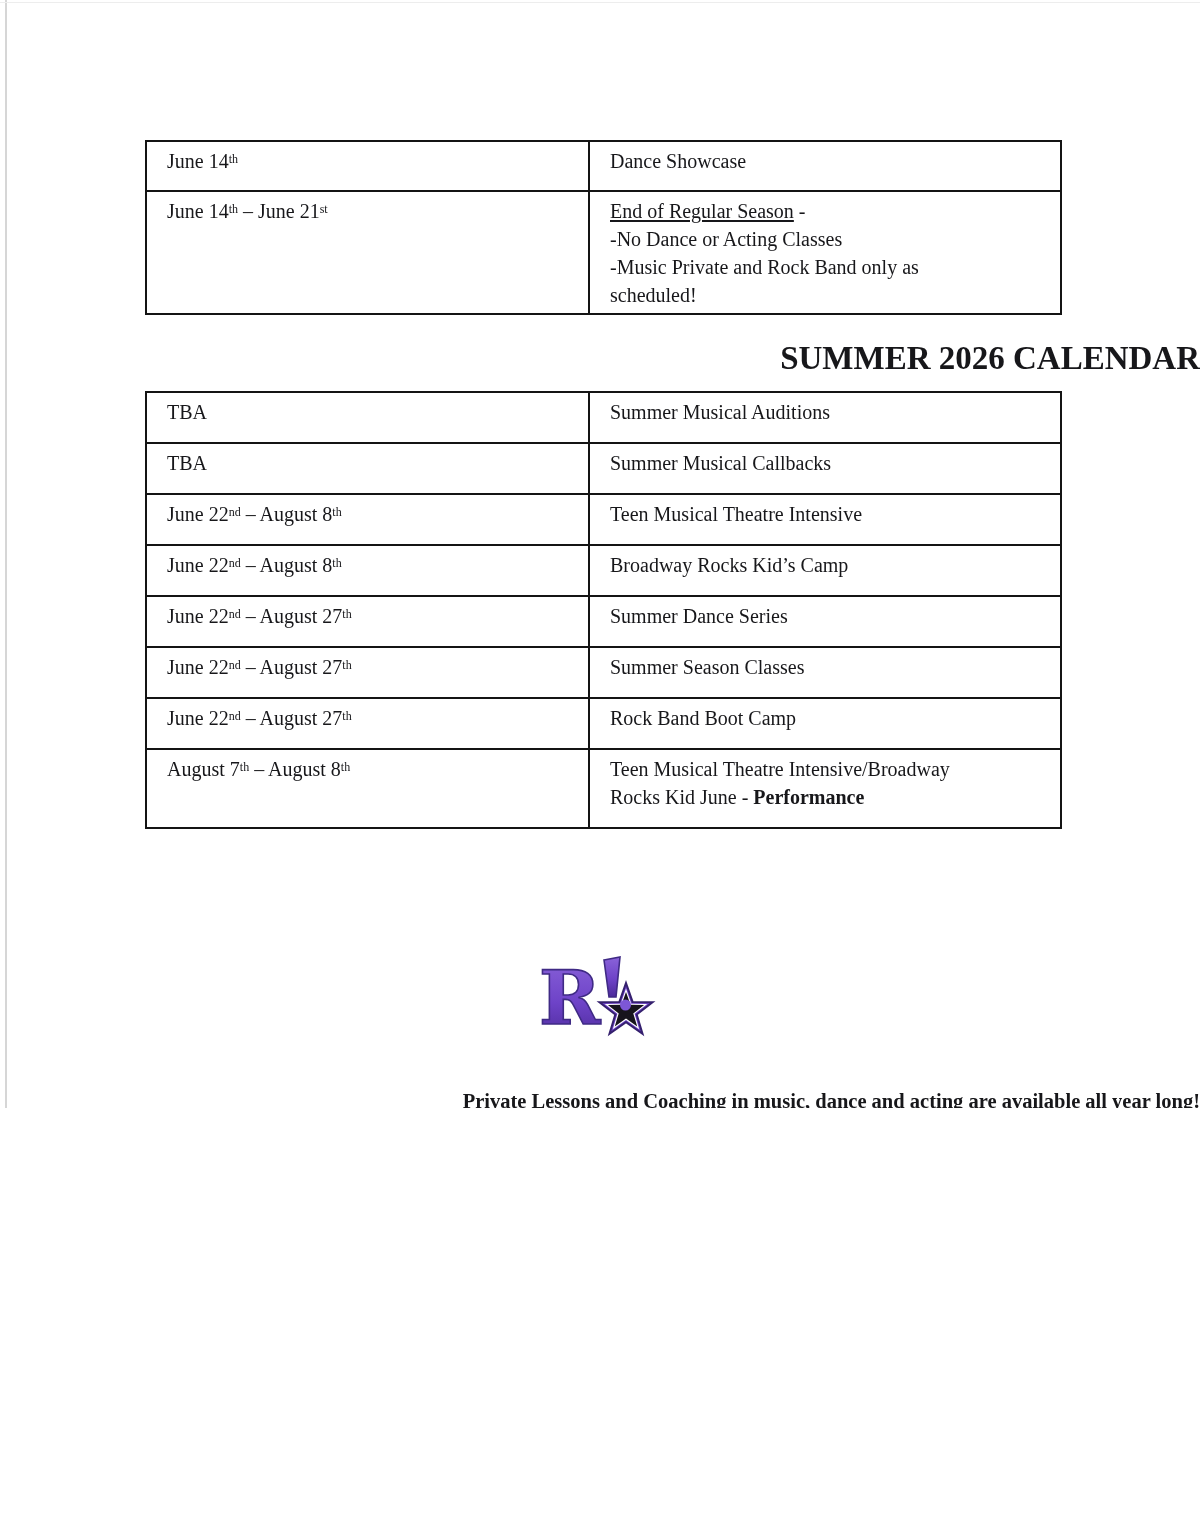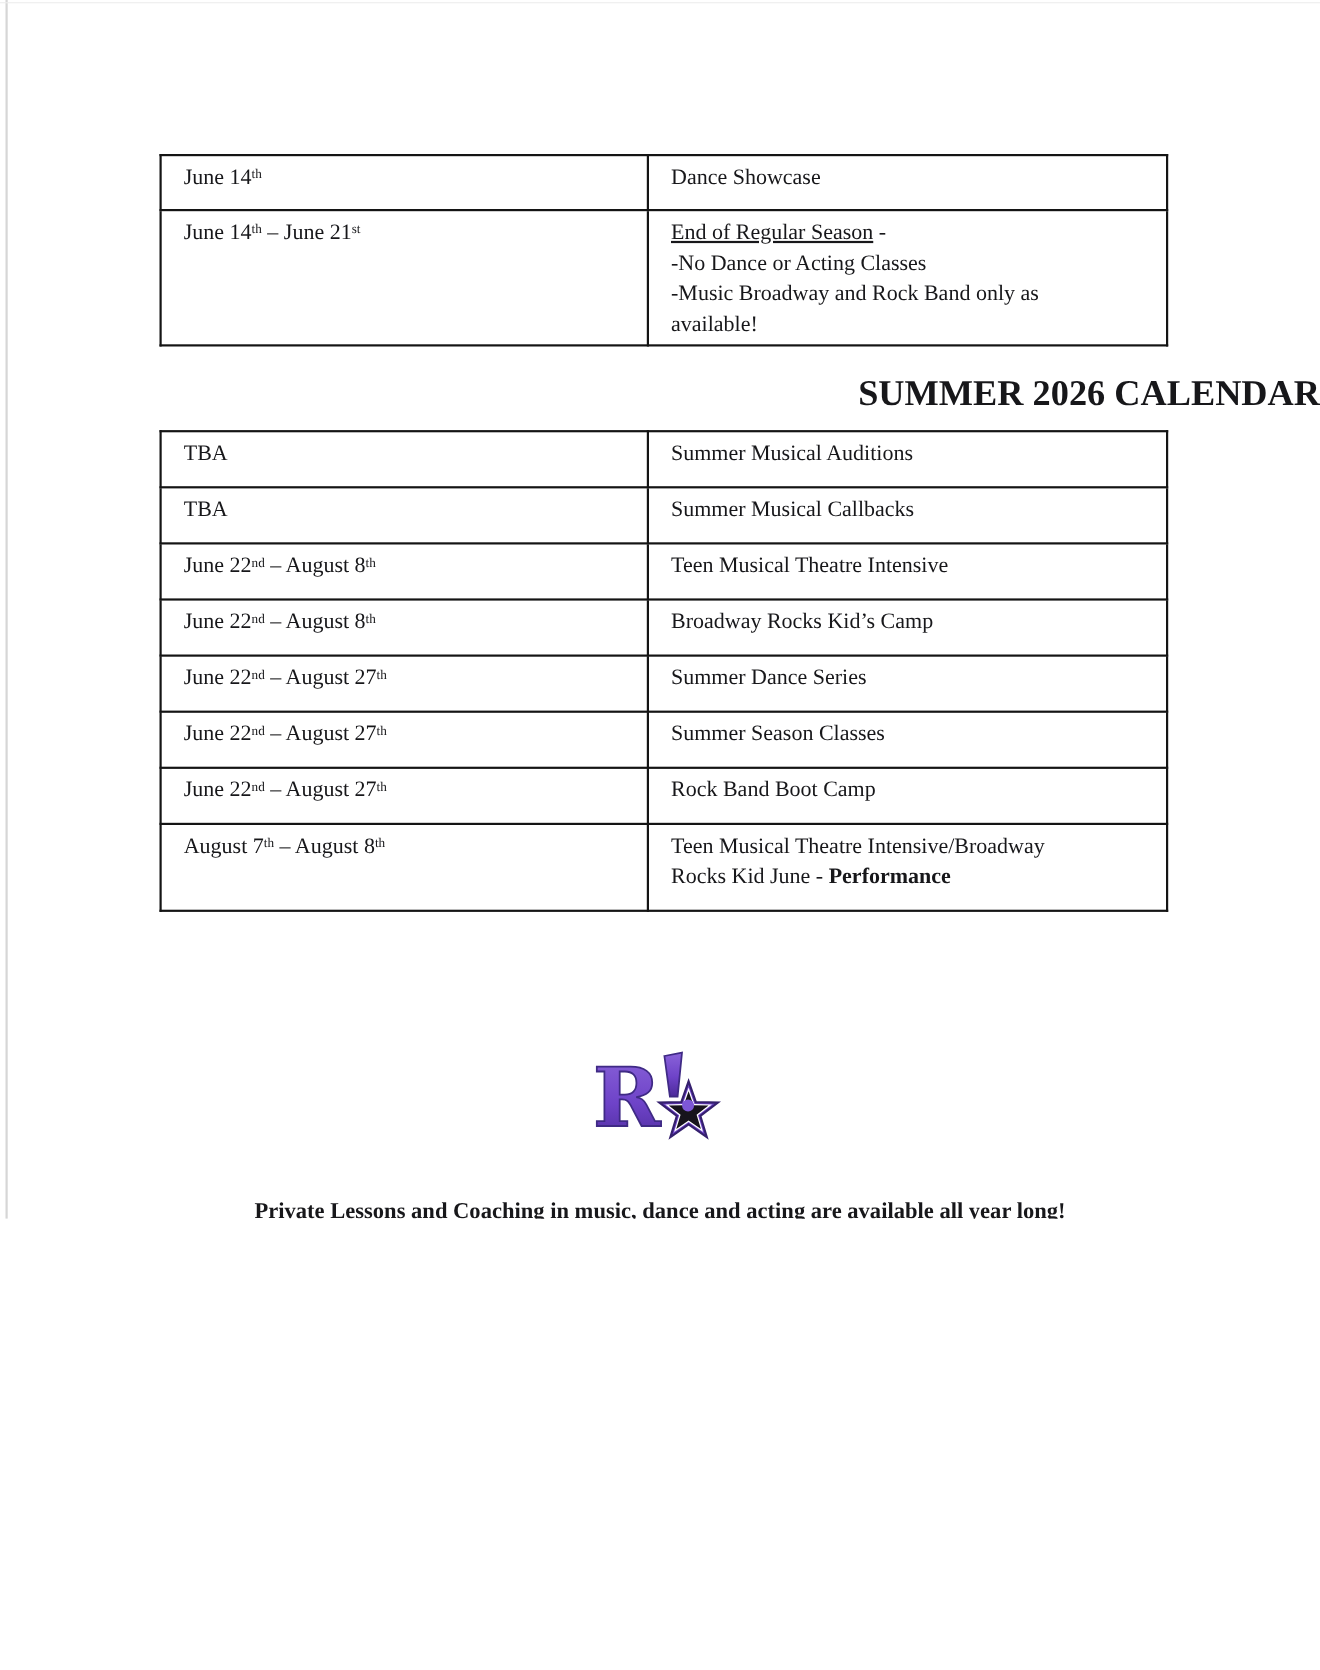--- a/index.html
+++ b/index.html
@@ -50,21 +50,21 @@
     position: absolute;
     top: 951px; left: 50%;
     transform: translateX(-50%);
     width: 124px; height: 92px;
   }
 
   .footer-note {
     position: absolute;
     top: 1086px; left: 0;
     width: 100%;
-    text-align: center;
+    text-align: right;
     font-size: 20.5px;
     font-weight: bold;
     line-height: 30px;
   }
 </style>
 </head>
 <body>
 
 <div class="page">
 
@@ -85,22 +85,22 @@
           <span>Dance Showcase</span>
         </td>
       </tr>
       <tr style="height:117px;">
         <td>
           <span>June 14</span><span class="sup">th</span><span> – June 21</span><span class="sup">st</span>
         </td>
         <td>
           <div><span class="u">End of Regular Season</span><span> -</span></div>
           <div>-No Dance or Acting Classes</div>
-          <div>-Music Broadway and Rock Band only as</div>
-          <div>available!</div>
+          <div>-Music Private and Rock Band only as</div>
+          <div>scheduled!</div>
         </td>
       </tr>
     </tbody>
   </table>
 
   <div class="page-title">SUMMER 2026 CALENDAR</div>
 
   <table class="cal summer-table">
     <colgroup>
         <col style="width:443px">

